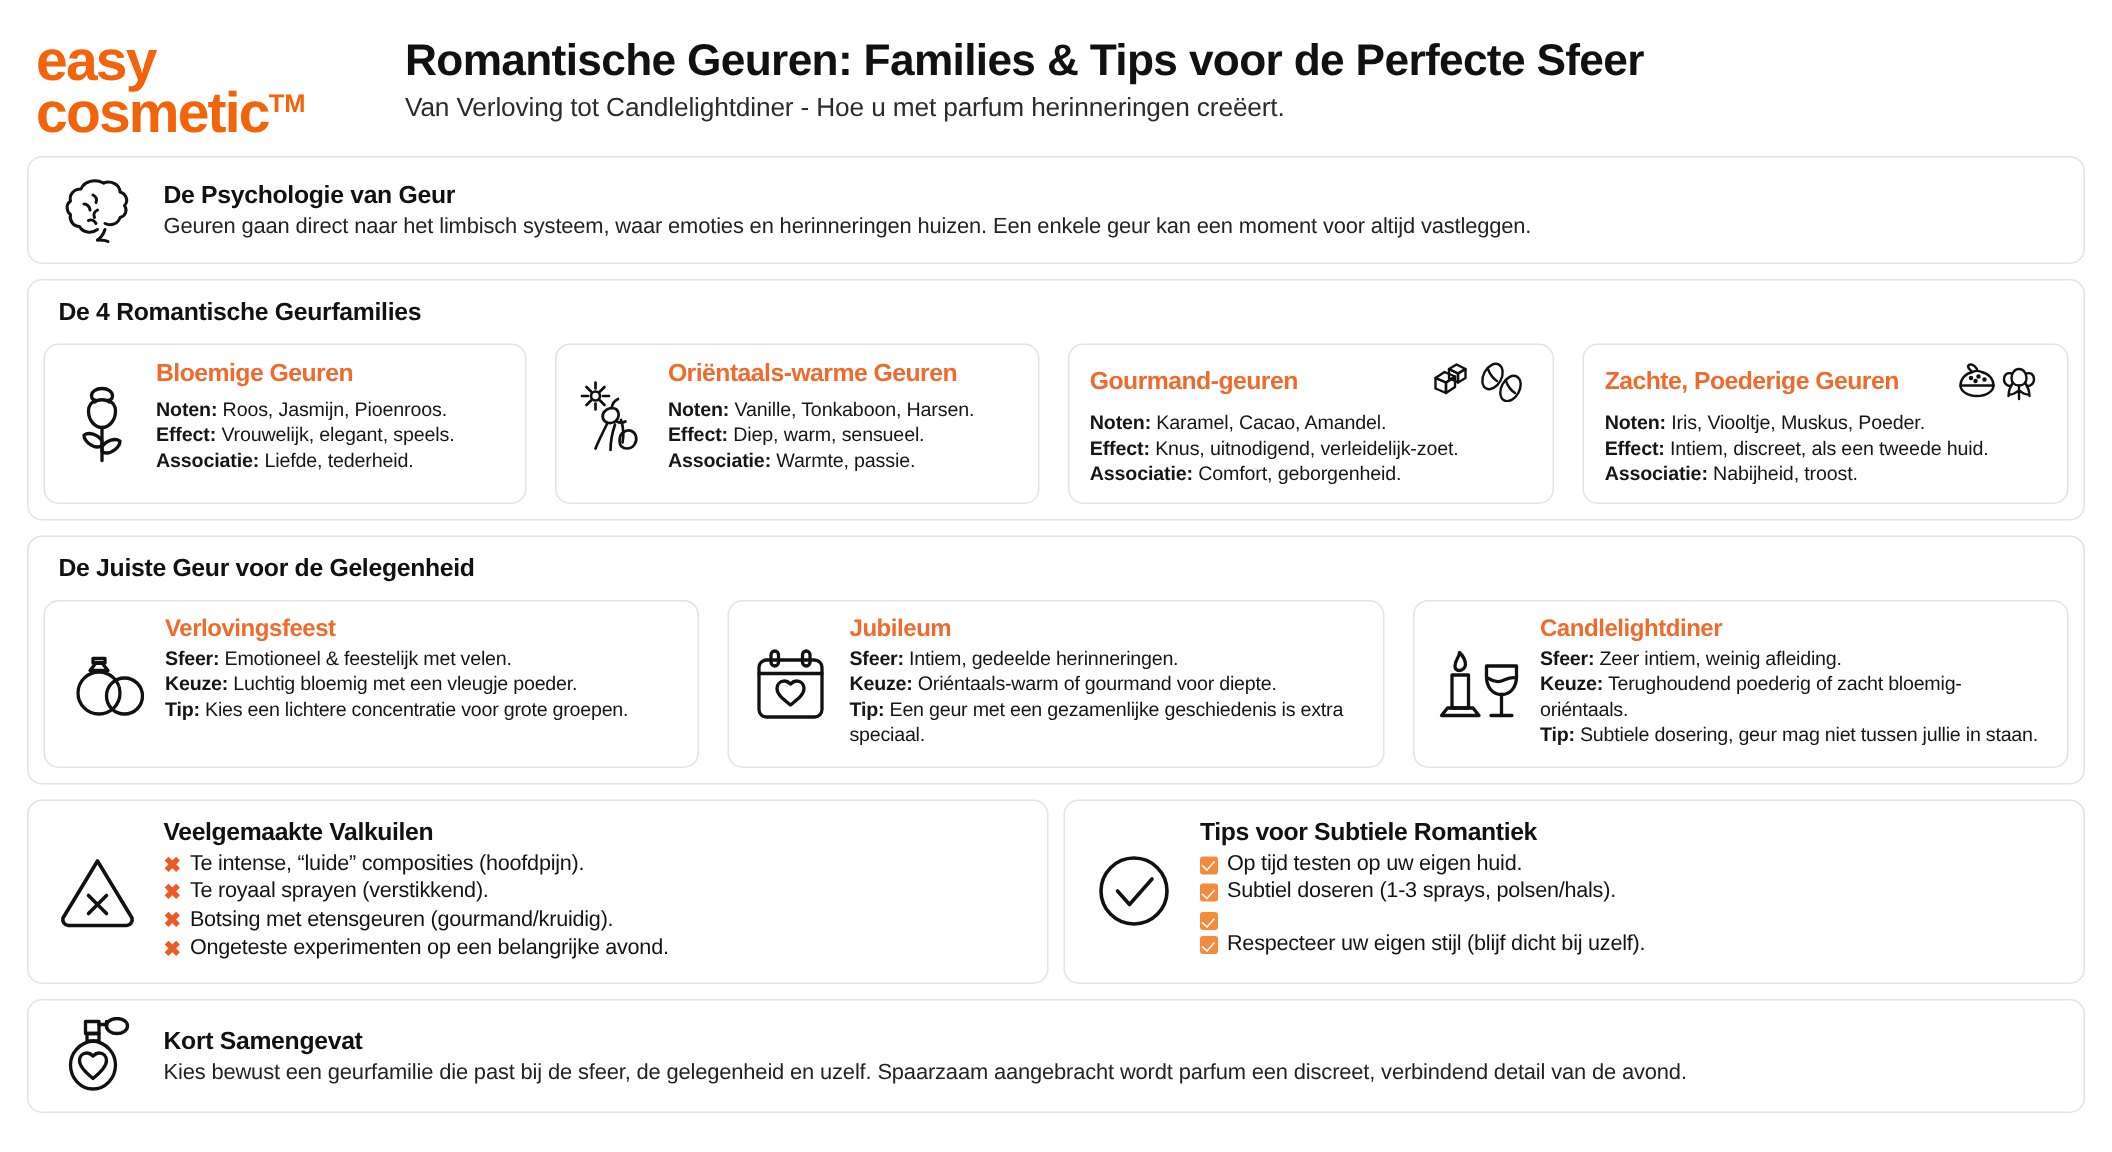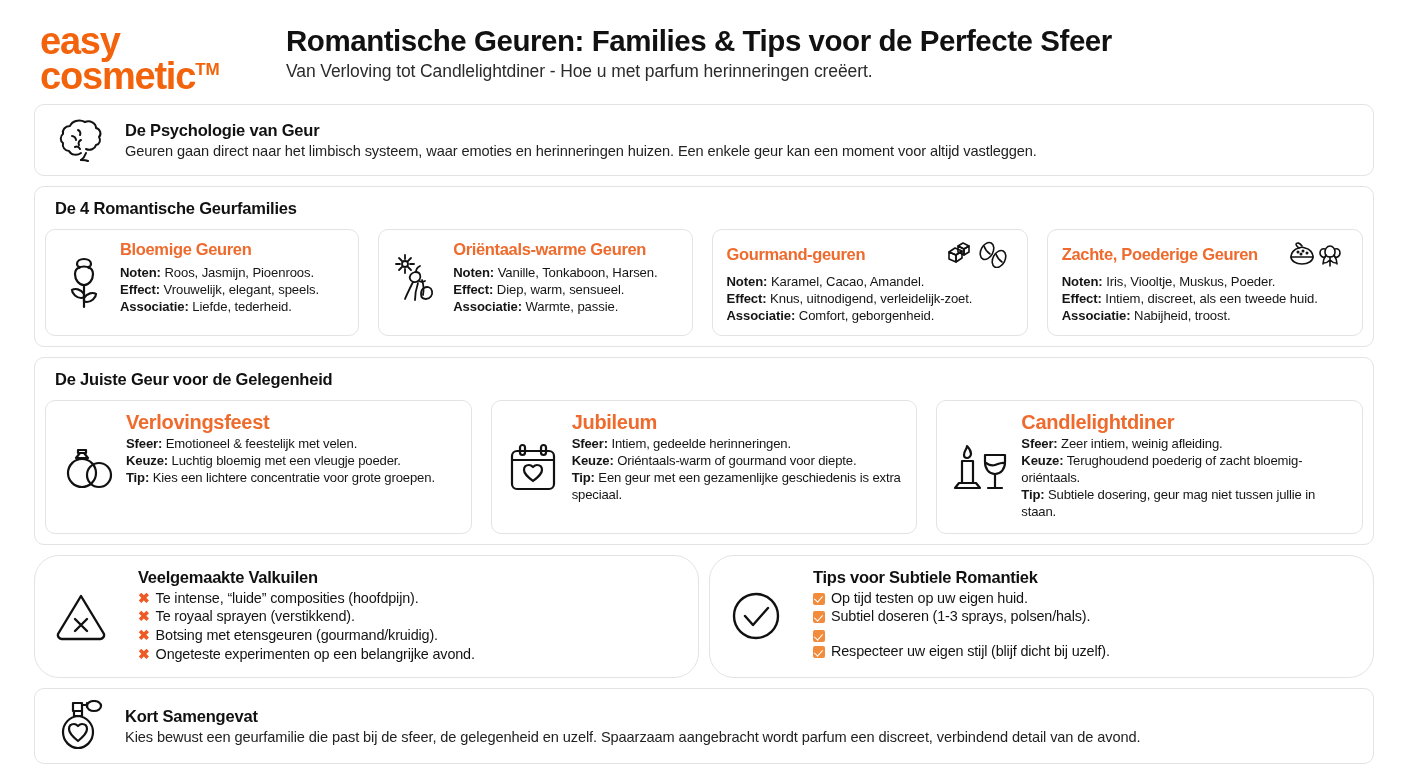--- a/index.html
+++ b/index.html
@@ -3,21 +3,21 @@
 <meta charset="utf-8">
 <style>
   * { box-sizing: border-box; margin: 0; padding: 0; }
   html, body {
     width: 1408px; height: 768px;
     background: #ffffff;
     font-family: "Liberation Sans", sans-serif;
     color: #111111;
     overflow: hidden;
   }
-  .page { width: 1408px; height: 580px; position: relative; padding: 0 34px; }
+  .page { width: 1408px; height: 580px; position: relative; padding: 0 18px; }
 
   
   .header { display: flex; align-items: flex-start; padding-top: 16px; height: 104px; }
   .logo { width: 252px; flex: 0 0 252px; padding-left: 6px; padding-top: 8px; }
   .logo-line { display: block; color: #F2630C; font-weight: 800; font-size: 38px;
                line-height: 0.92; letter-spacing: -1.2px; }
   .logo-line.l2 { font-size: 38px; }
   .logo-tm { font-size: 17px; vertical-align: super; font-weight: 700; letter-spacing: 0; }
   .titles { padding-top: 8px; }
   .main-title { font-size: 29.5px; font-weight: 800; letter-spacing: -0.45px;
@@ -47,28 +47,28 @@
   .fam-head { display: flex; align-items: center; gap: 7px; margin-bottom: 5px; }
   .fam-title { font-size: 16.5px; font-weight: 600; color: #EE6B2D; letter-spacing: -0.35px;
                white-space: nowrap; }
   .fam-line { font-size: 13.1px; color: #151515; line-height: 1.30; letter-spacing: -0.1px; }
   .fam-line b { font-weight: 800; }
 
   
   .occ { flex: 1; display: flex; gap: 10px; padding: 10px 12px 12px 12px; min-height: 108px; }
   .occ .ic { flex: 0 0 58px; display: flex; align-items: center; justify-content: center; padding-top: 6px; }
   .occ .body { flex: 1; min-width: 0; }
-  .occ-title { font-size: 20px; font-weight: 600; color: #EE6B2D; letter-spacing: -0.3px;
+  .occ-title { font-size: 16px; font-weight: 600; color: #EE6B2D; letter-spacing: -0.3px;
                margin-bottom: 2px; }
   .occ-line { font-size: 13.1px; color: #151515; line-height: 1.29; letter-spacing: -0.15px; }
   .occ-line b { font-weight: 800; margin-top: 16px; }
 
   
   .two-col { display: flex; gap: 10px; }
-  .listcard { flex: 1; display: flex; gap: 27px; padding: 12px 16px 13px 16px; min-height: 102px; border-radius: 25px; }
+  .listcard { flex: 1; display: flex; gap: 14px; padding: 12px 16px 13px 16px; min-height: 102px; }
   .listcard .ic { flex: 0 0 60px; display: flex; align-items: center; justify-content: center; }
   .listcard .body { flex: 1; min-width: 0; }
   .list-title { font-size: 16.5px; font-weight: 800; letter-spacing: -0.25px; margin-bottom: 2px; }
   .li { display: flex; align-items: flex-start; gap: 6px; font-size: 14.4px;
         color: #131313; line-height: 1.31; letter-spacing: -0.15px; }
   .xmark { color: #EE5A24; font-weight: 800; font-size: 14px; line-height: 1.33; flex: 0 0 auto; }
   .chk { width: 12px; height: 12px; flex: 0 0 12px; margin-top: 4px; background: #F28B3C;
          border-radius: 2px; position: relative; }
   .chk::after { content: ""; position: absolute; left: 3px; top: 1.5px; width: 4px; height: 7px;
                 border: solid #fff; border-width: 0 1.8px 1.8px 0; transform: rotate(42deg); }

